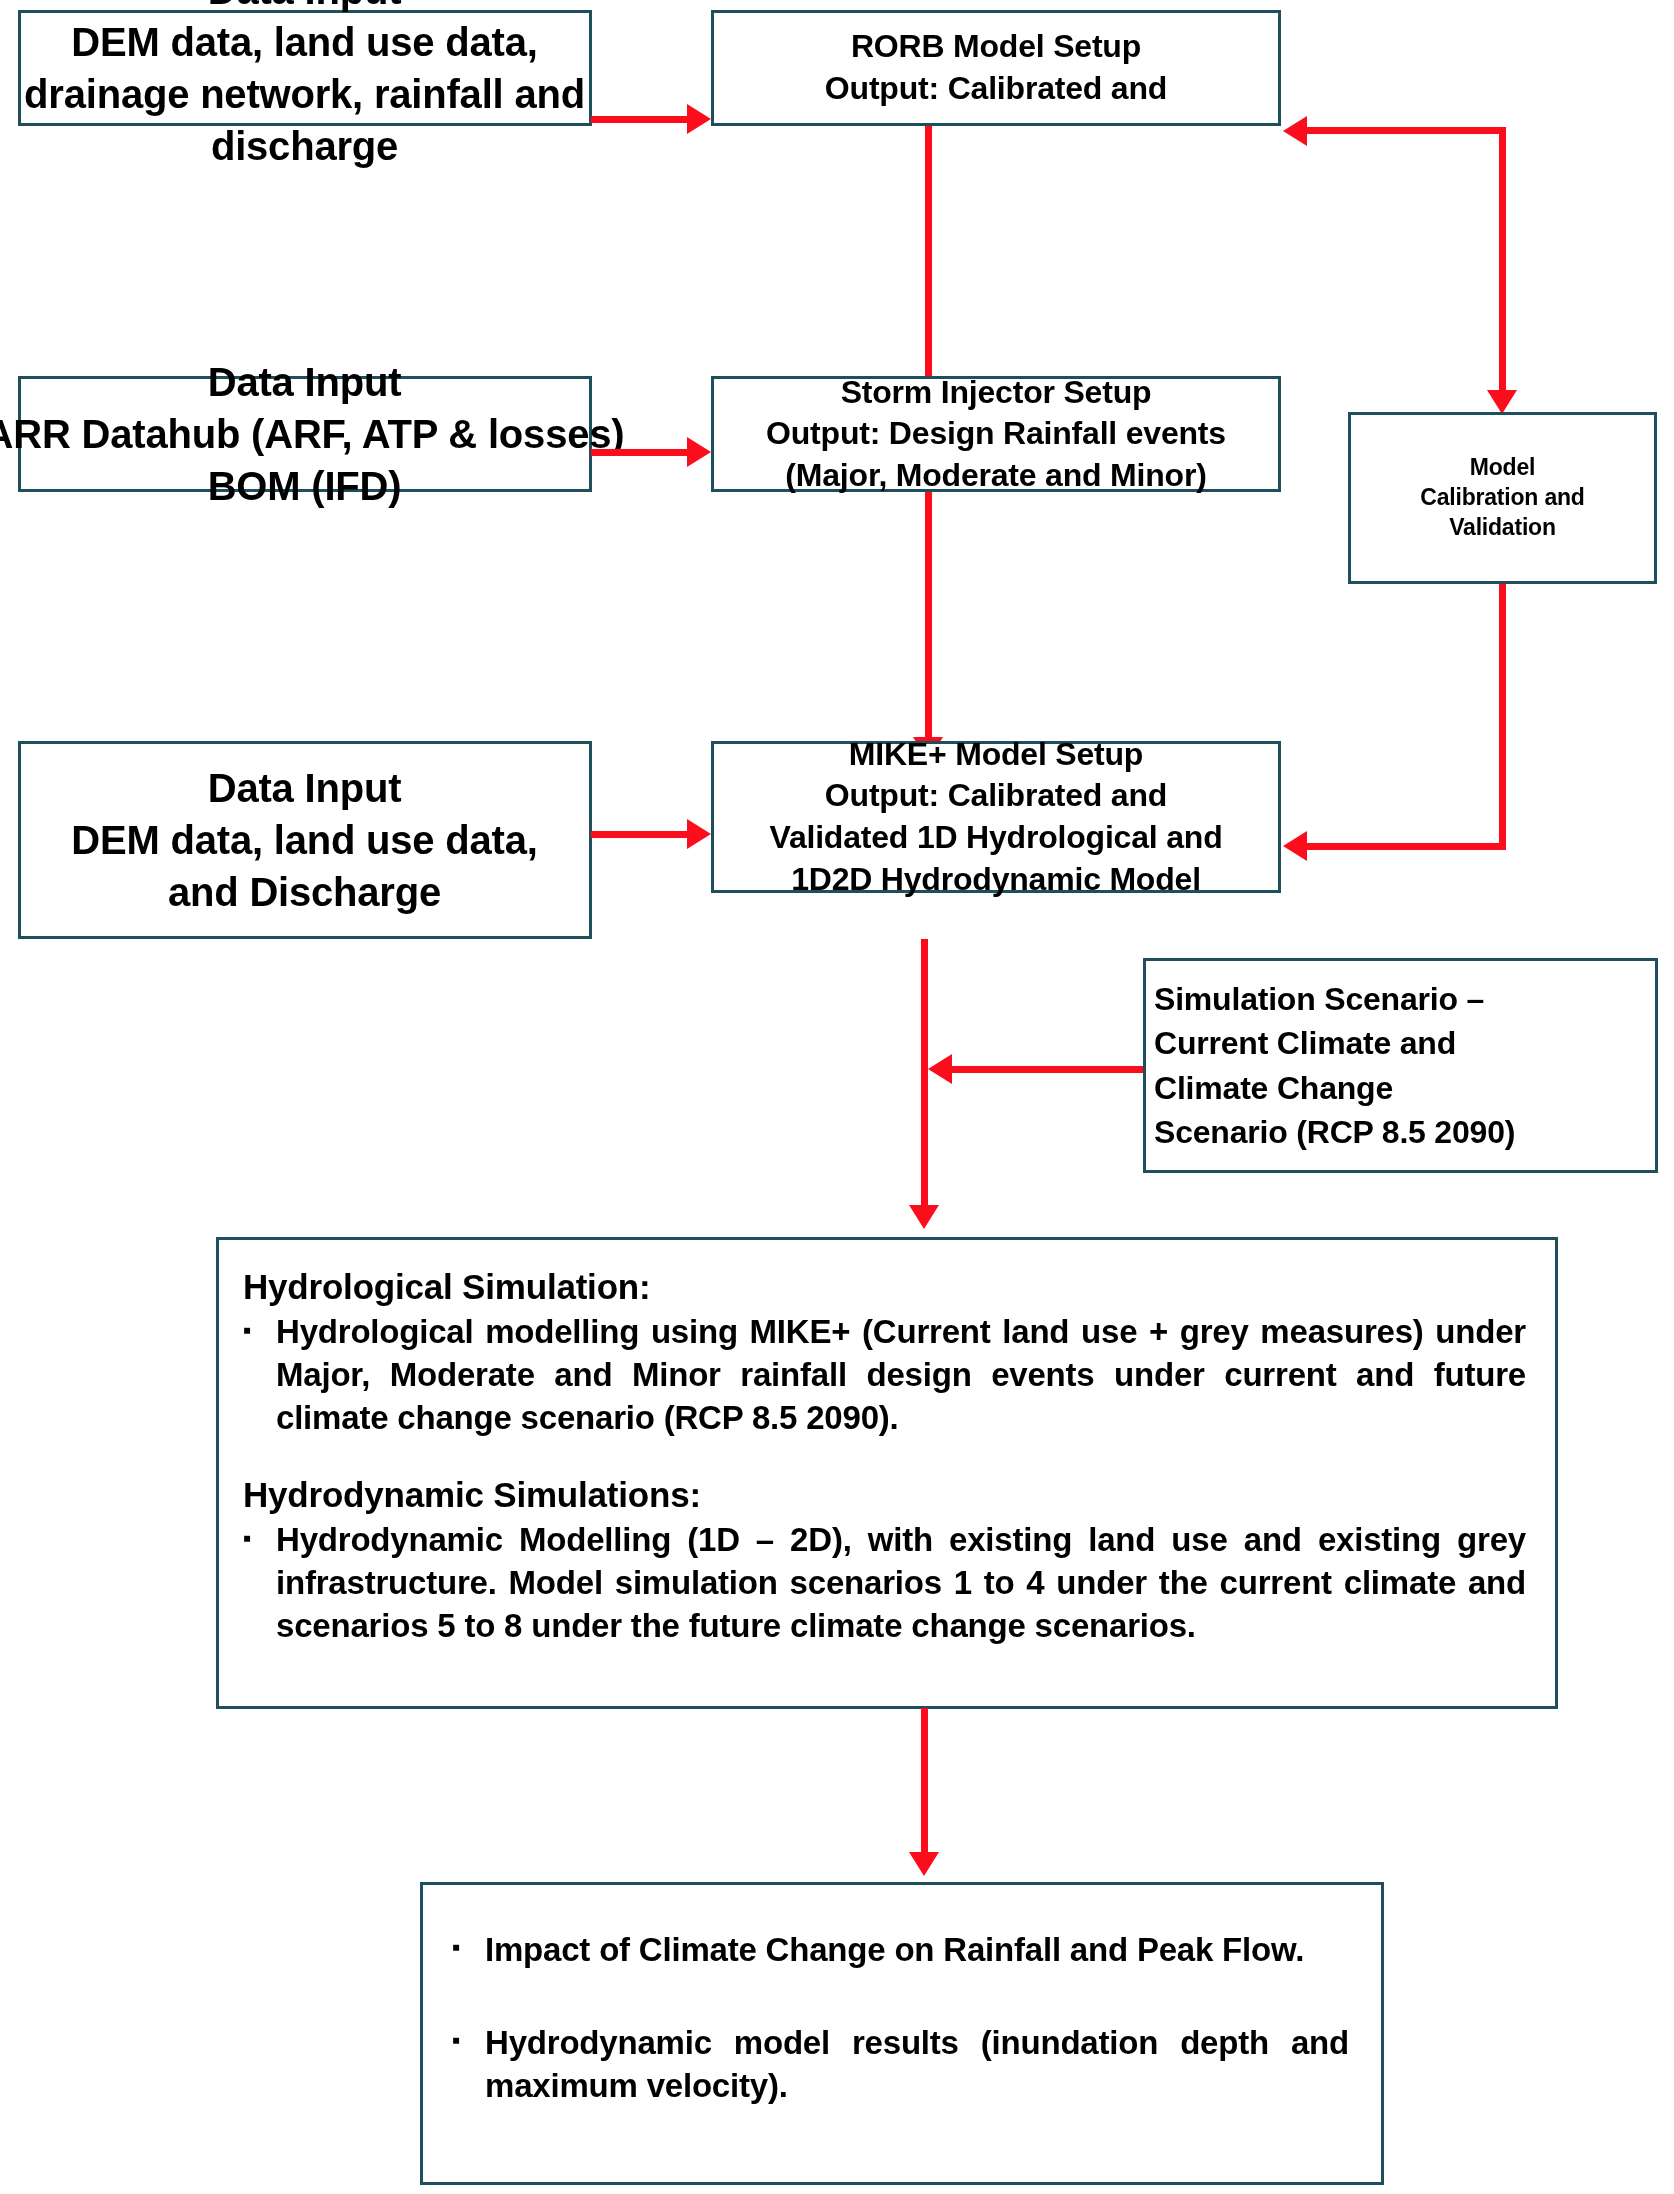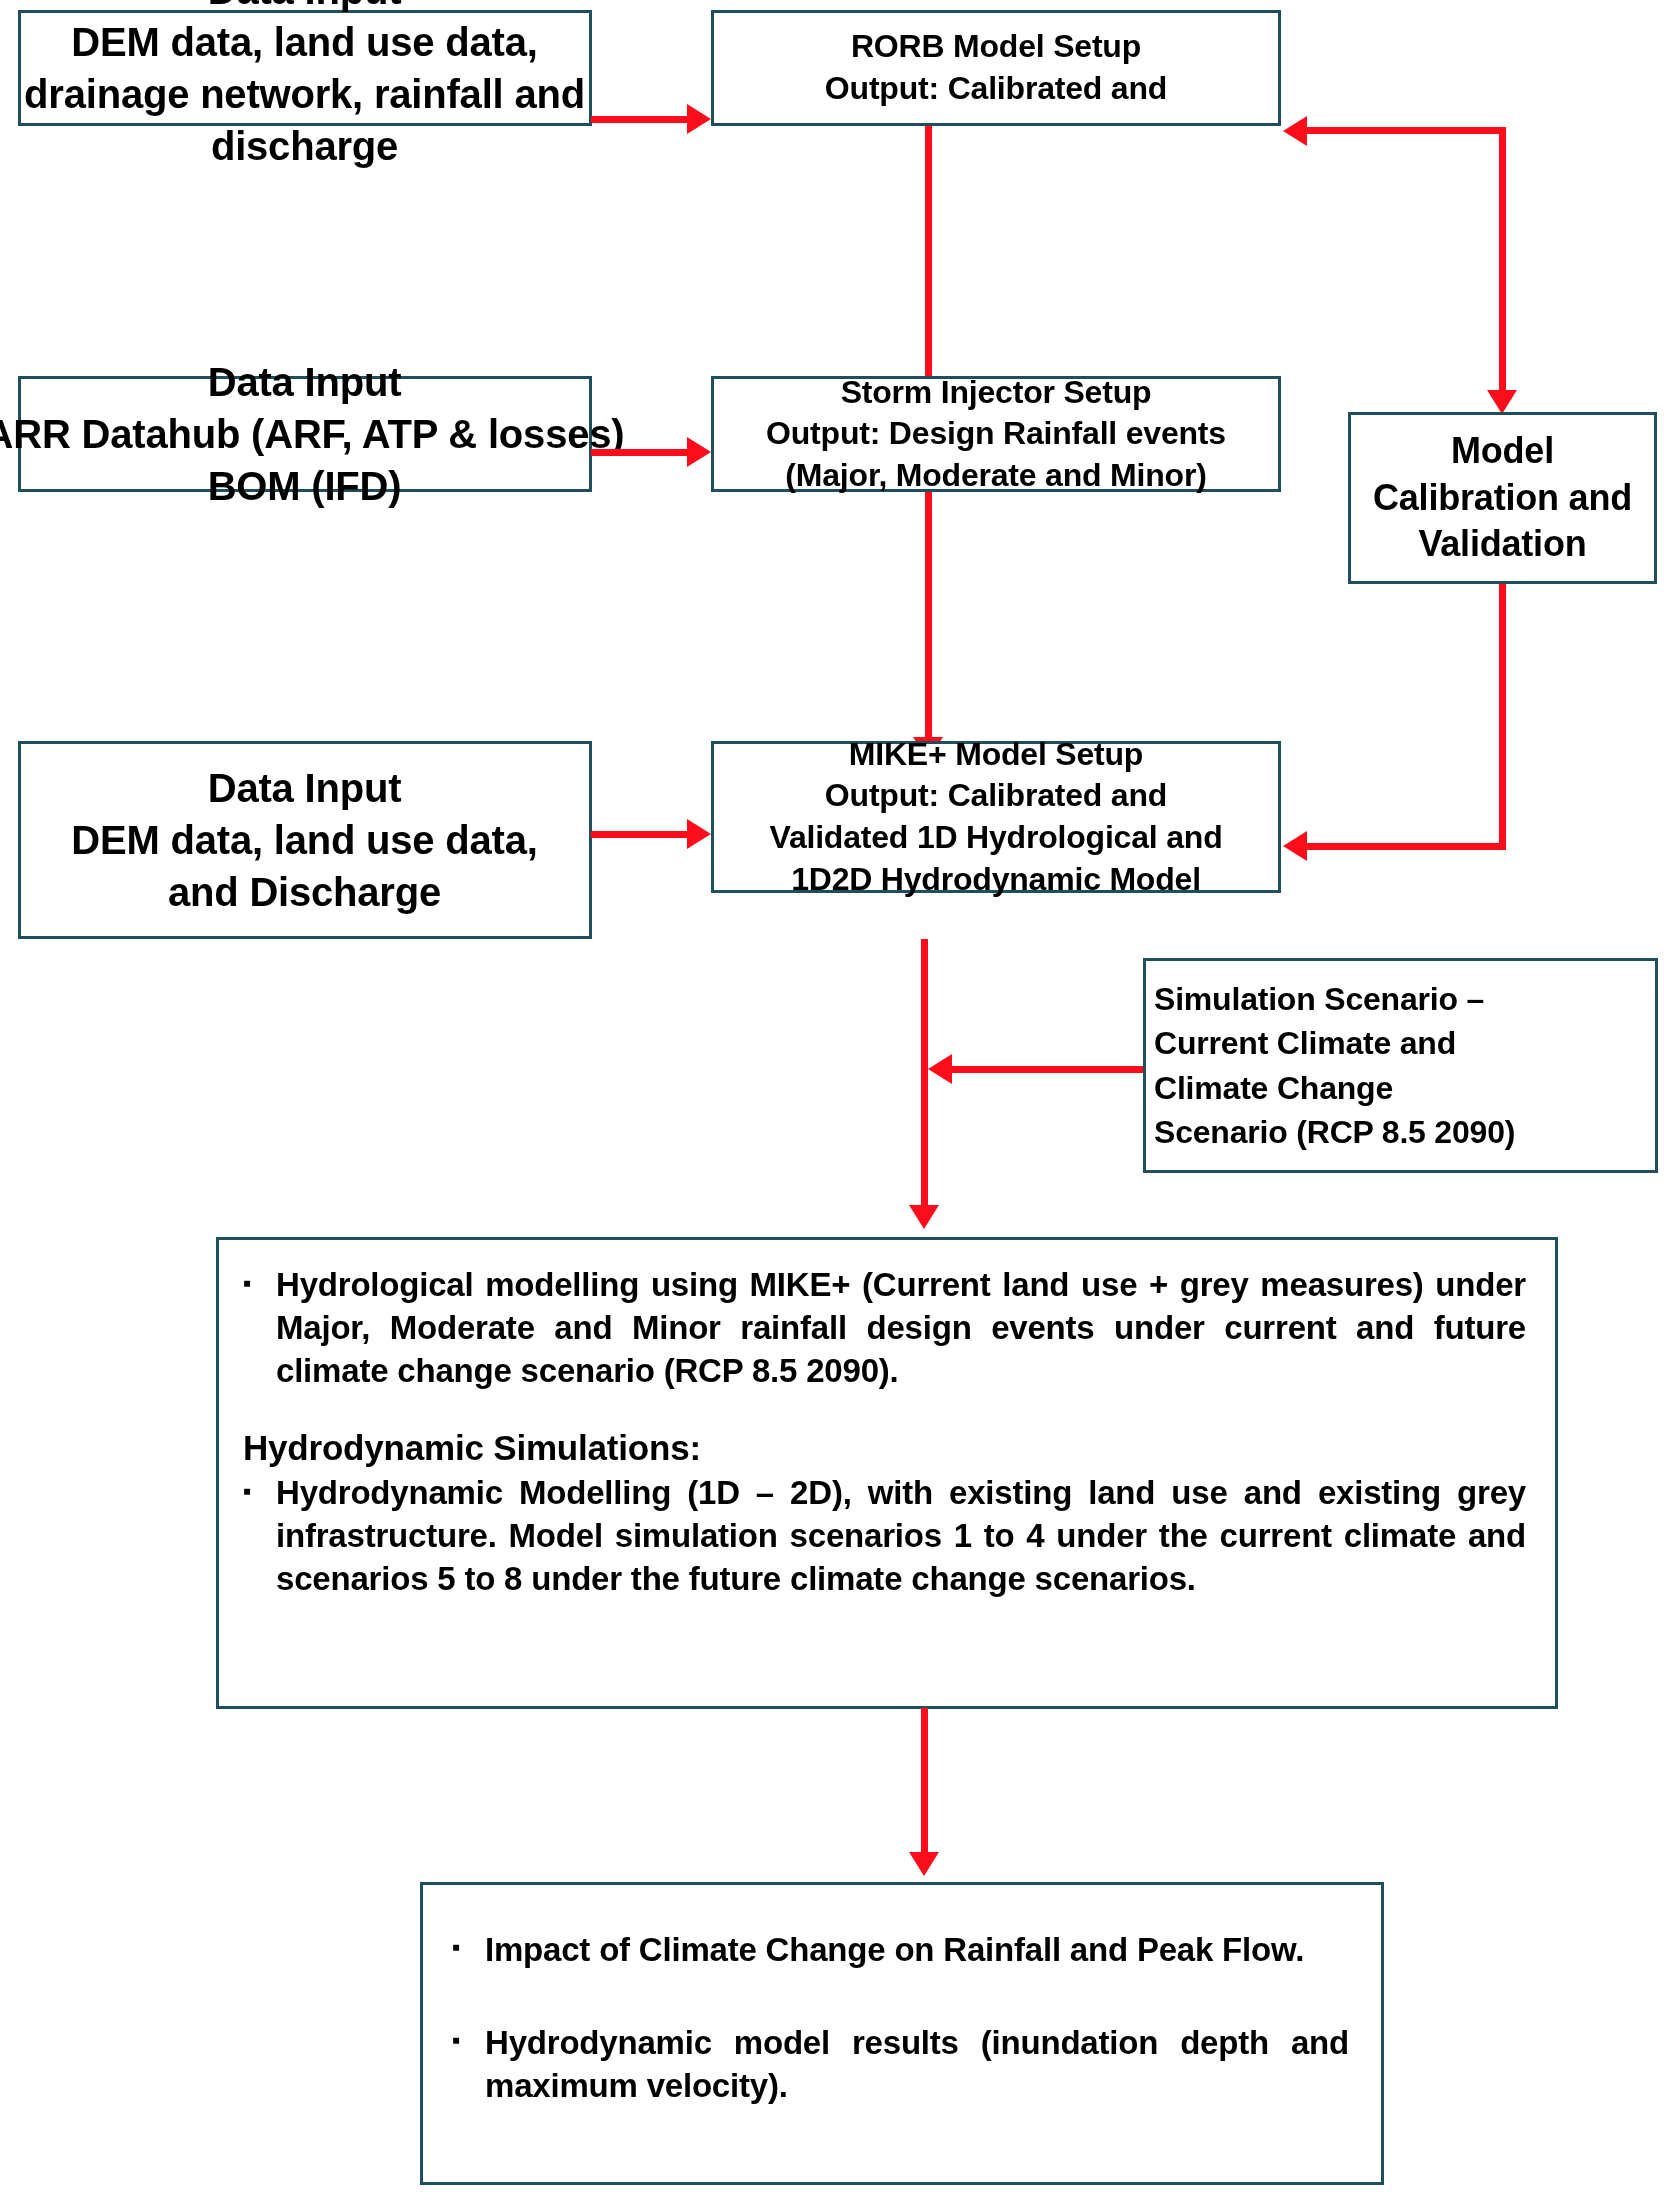--- a/index.html
+++ b/index.html
@@ -29,21 +29,21 @@
     color: #000000;
     font-weight: bold;
     line-height: 1.30;
     text-align: center;
     letter-spacing: -0.2px;
   }
   .node .line { display: block; white-space: pre; }
 
   .node-left  { font-size: 40px; }
   .node-mid   { font-size: 32px; }
-  .node-cal   { font-size: 36px; }
+  .node-cal   { font-size: 23px; }
 
   .node-scn {
     align-items: flex-start;
     justify-content: center;
     text-align: left;
     font-size: 32px;
     padding: 11px 0 11px 8px;
     line-height: 1.38;
   }
 
@@ -196,20 +196,21 @@
     <span class="line">Scenario (RCP 8.5 2090)</span>
   </div>
 
   <div class="ar ar-v" style="left:921px; top:939px; height:271px;"></div>
   <div class="head head-d" style="left:909px; top:1205px;"></div>
 
   <div class="ar ar-h" style="left:952px; top:1066px; width:191px;"></div>
   <div class="head head-l" style="left:928px; top:1054px;"></div>
 
   <div class="node node-body" style="left:216px; top:1237px; width:1342px; height:472px;">
+    <div class="sec-head">Hydrological Simulation:</div>
     <div class="bullet-row">
       <span class="bullet-mark">▪</span>
       <span class="bullet-text">Hydrological modelling using MIKE+ (Current land use + grey measures) under Major, Moderate and Minor rainfall design events under current and future climate change scenario (RCP 8.5 2090).</span>
     </div>
     <div class="sec-gap"></div>
     <div class="sec-head">Hydrodynamic Simulations:</div>
     <div class="bullet-row">
       <span class="bullet-mark">▪</span>
       <span class="bullet-text"> Hydrodynamic Modelling (1D – 2D), with existing land use and existing grey infrastructure. Model simulation scenarios 1 to 4 under the current climate and scenarios 5 to 8 under the future climate change scenarios.</span>
     </div>

